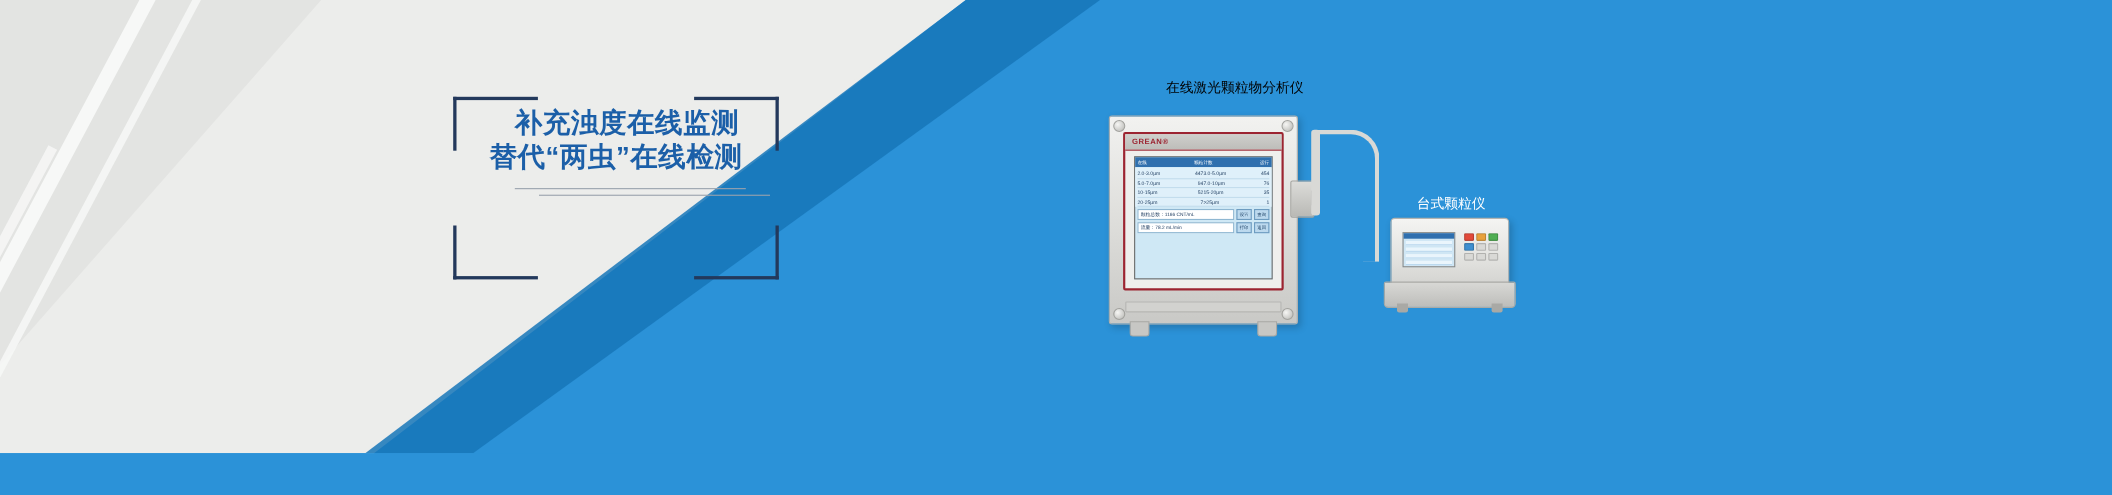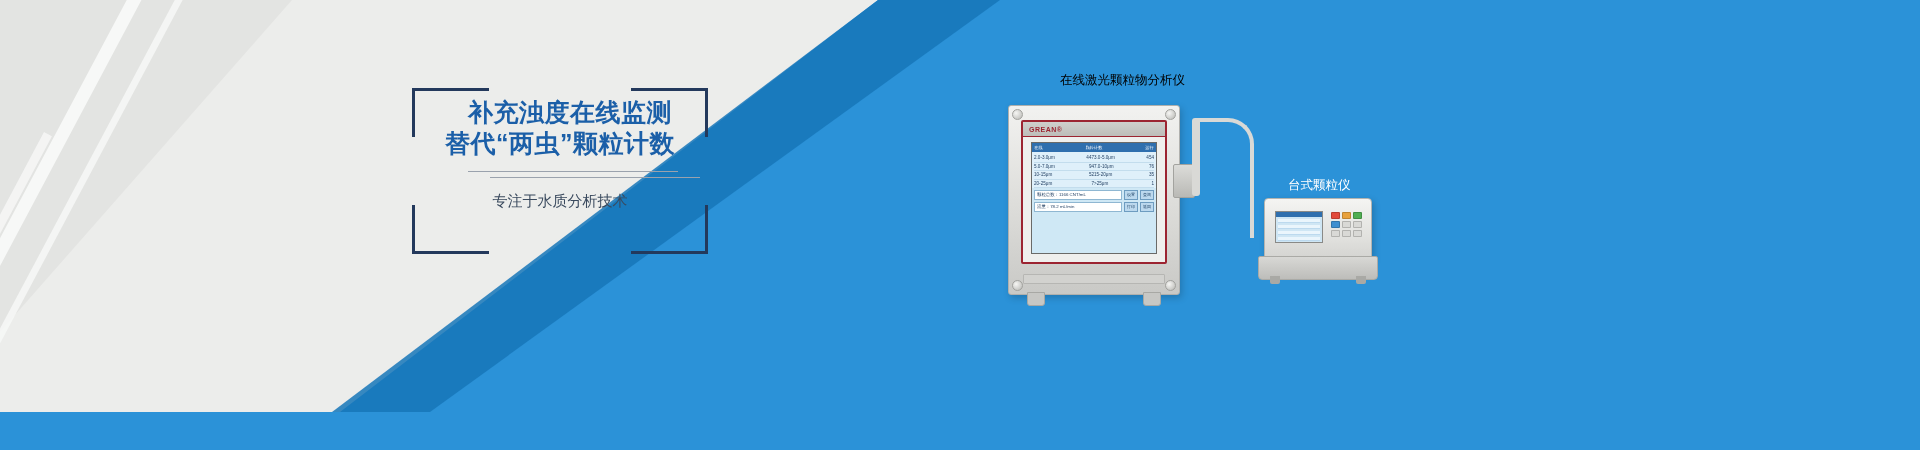--- a/index.html
+++ b/index.html
@@ -371,28 +371,27 @@
   <div class="bottom-bar"></div>
 
   <div class="text-block">
     <div class="corner tl"></div>
     <div class="corner tr"></div>
     <div class="corner bl"></div>
     <div class="corner br"></div>
 
     <div class="headline">
       <span class="l1">补充浊度在线监测</span>
-      <span class="l2">替代“两虫”颗粒计数</span>
+      <span class="l2">替代“两虫”在线检测</span>
     </div>
 
     <div class="divider d1"></div>
     <div class="divider d2"></div>
 
     <div class="sub">
-      <span>专注于水质分析技术</span>
     </div>
   </div>
 
   <div class="eq-label lbl-analyzer">在线激光颗粒物分析仪</div>
   <div class="eq-label lbl-bench">台式颗粒仪</div>
 
   <div class="analyzer">
     <div class="an-body">
       <div class="an-screw s-tl"></div>
       <div class="an-screw s-tr"></div>

